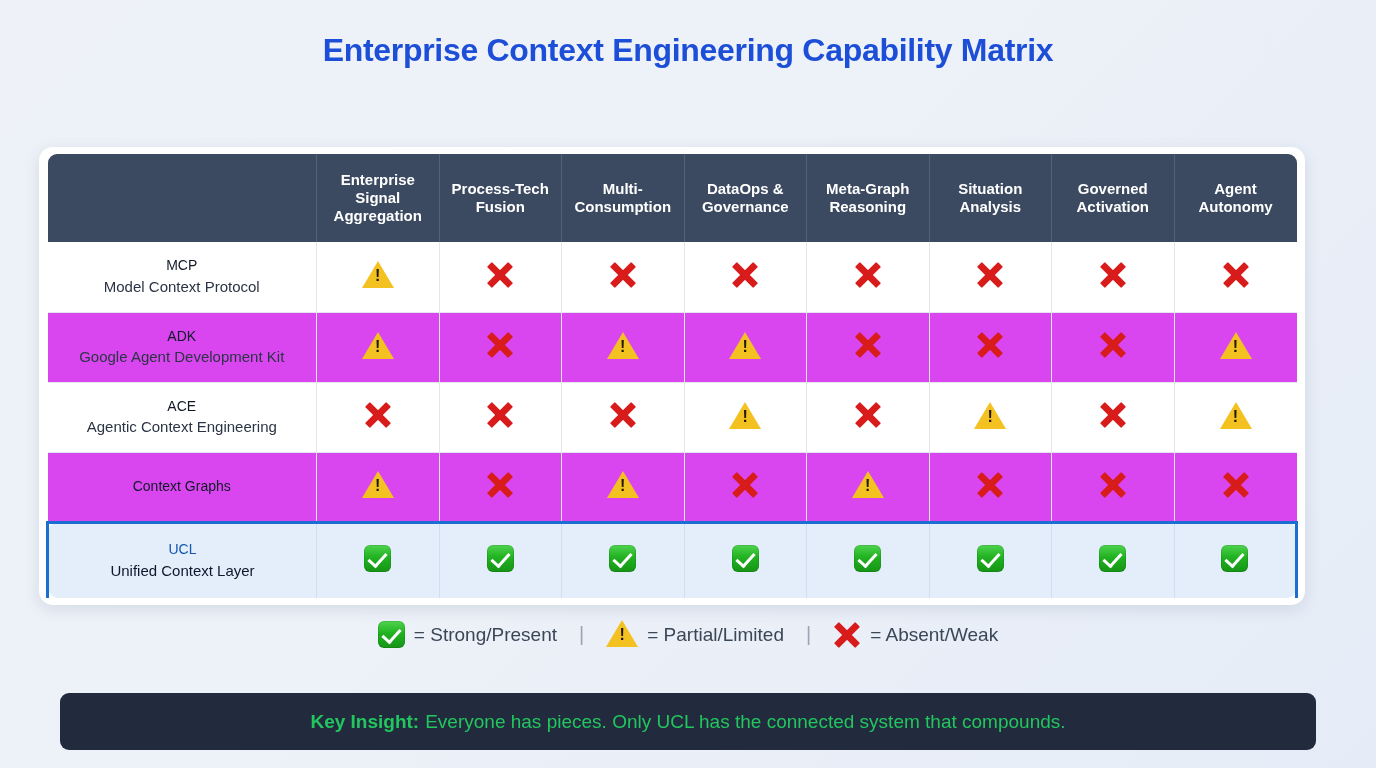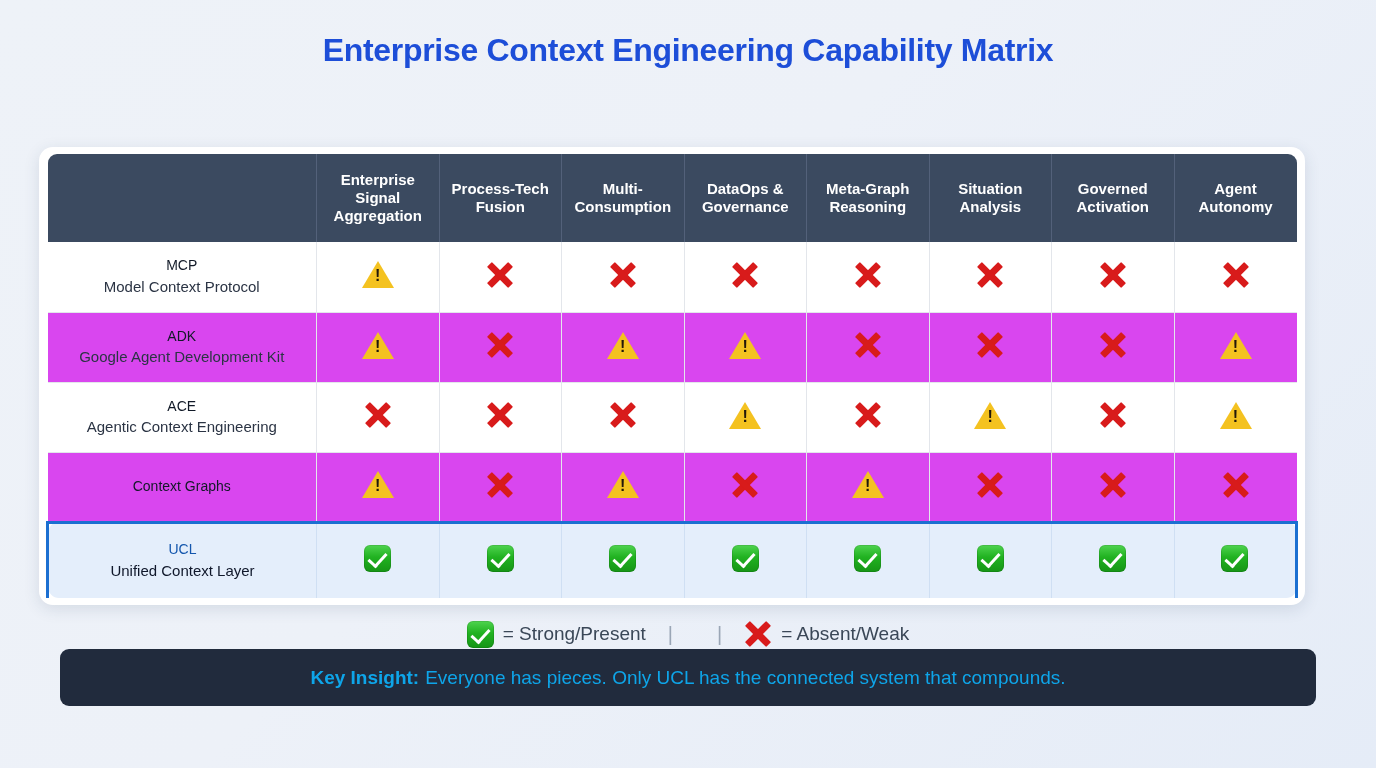--- a/index.html
+++ b/index.html
@@ -209,29 +209,29 @@
   .legend-sep {
     color: #9aa6b6;
     margin: 0 22px;
     font-size: 20px;
   }
 
   
   .footer {
     position: absolute;
     left: 60px;
-    top: 649px;
+    top: 693px;
     width: 1256px;
     height: 57px;
     background: #212b3d;
     border-radius: 9px;
     display: flex;
     align-items: center;
     justify-content: center;
-    color: #0ea5e9;
+    color: #22c55e;
     font-size: 19px;
   }
   .footer b { font-weight: bold; margin-right: 6px; }
 </style>
 </head>
 <body>
 
 <div class="title-block">
   <div class="main-title">Enterprise Context Engineering Capability Matrix</div>
 </div>
@@ -324,20 +324,24 @@
       </tbody>
   </table>
 </div>
 
 <div class="legend">
     <span class="legend-item">
       <span class="icon-wrap"><span class="ic-check"></span></span>
       <span>= Strong/Present</span>
     </span>
     <span class="legend-sep">|</span>
+    <span class="legend-item">
+      <span class="icon-wrap"><span class="ic-warn"></span></span>
+      <span>= Partial/Limited</span>
+    </span>
     <span class="legend-sep">|</span>
     <span class="legend-item">
       <span class="icon-wrap"><span class="ic-cross"></span></span>
       <span>= Absent/Weak</span>
     </span>
   </div>
 
 <div class="footer">
   <b>Key Insight:</b>
   <span>Everyone has pieces. Only UCL has the connected system that compounds.</span>

